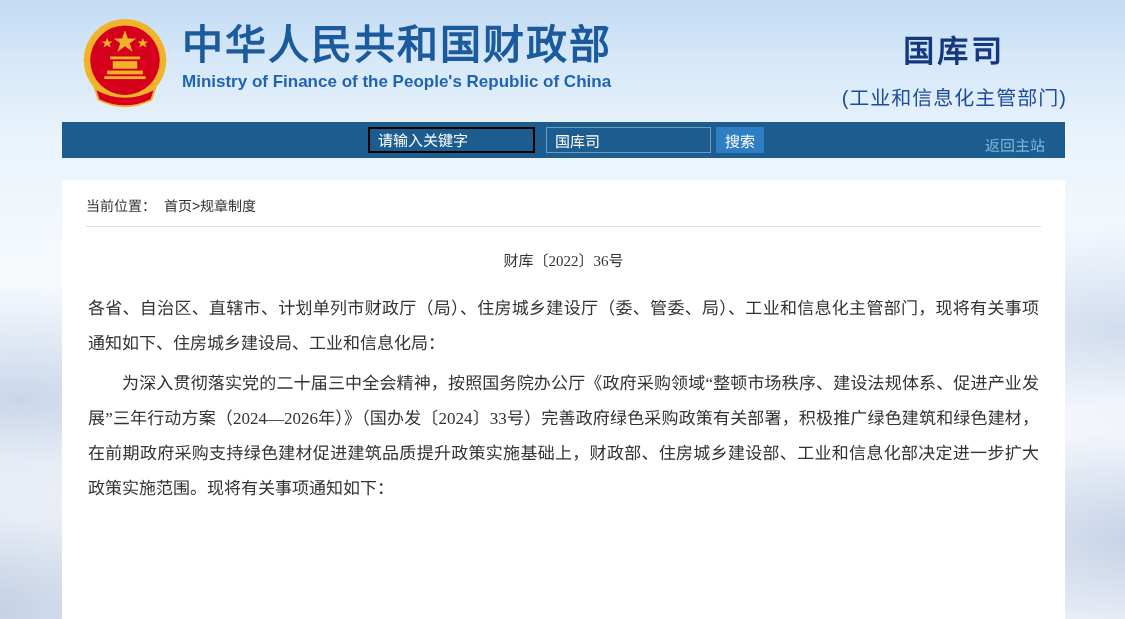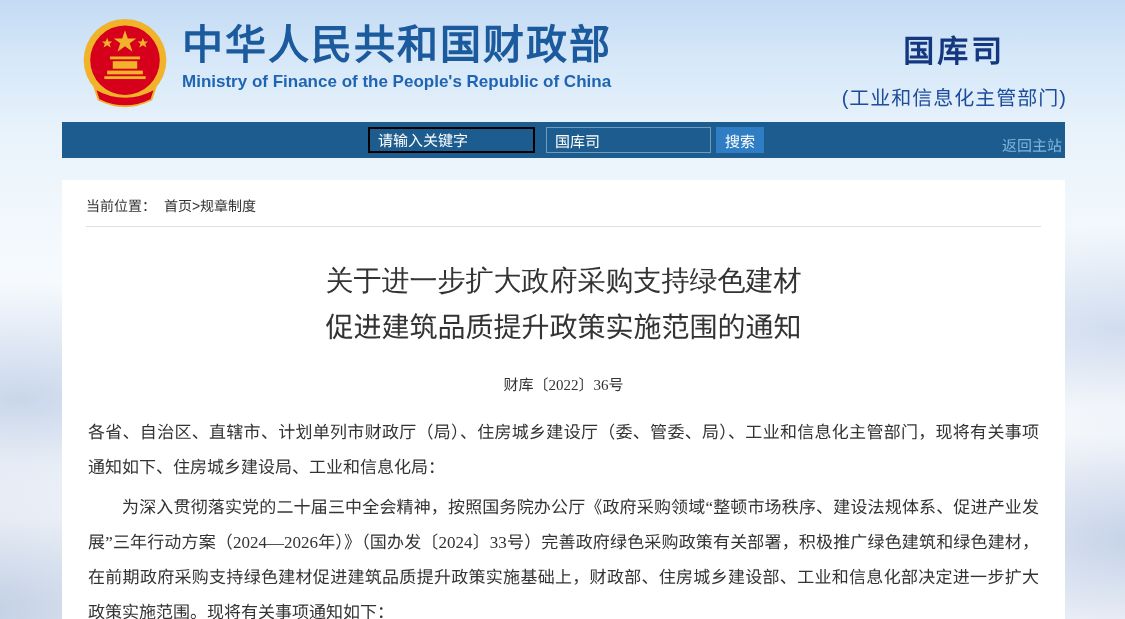--- a/index.html
+++ b/index.html
@@ -56,21 +56,21 @@
     border: 1px solid #6f9cbd; color: #ffffff; font-size: 15px;
     display: flex; align-items: center; padding: 0 8px; cursor: pointer;
   }
   .nav-search-btn {
     position: absolute; left: 654px; top: 5px; width: 48px; height: 26px;
     background: #2f7ec4; border: none; color: #ffffff; font-size: 15px;
     cursor: pointer; font-family: "Liberation Sans", sans-serif;
     display: flex; align-items: center; justify-content: center;
   }
   .nav-back {
-    position: absolute; right: 3px; top: 0; height: 44px;
+    position: absolute; right: 20px; top: 0; height: 44px;
     display: flex; align-items: center;
     color: #7fb5dc; font-size: 15px; text-decoration: none; cursor: pointer;
   }
 
   
   .panel {
     position: absolute; left: 62px; top: 180px; width: 1003px; height: 439px;
     background: #ffffff; overflow: hidden;
   }
   .breadcrumb {
@@ -140,24 +140,20 @@
     <a class="nav-back">返回主站</a>
   </div>
 
   <div class="panel">
 
     <div class="breadcrumb">
       <span class="bc-label">当前位置：</span>
       <span class="bc-path">首页&gt;规章制度</span>
     </div>
 
-    <div class="doc-title">
-      <div>关于进一步扩大政府采购支持绿色建材</div>
-      <div>促进建筑品质提升政策实施范围的通知</div>
-    </div>
 
     <div class="doc-number">财库〔2022〕36号</div>
 
     <div class="doc-body">
       <p>各省、自治区、直辖市、计划单列市财政厅（局）、住房城乡建设厅（委、管委、局）、工业和信息化主管部门，现将有关事项通知如下、住房城乡建设局、工业和信息化局：</p>
       <p class="indent">为深入贯彻落实党的二十届三中全会精神，按照国务院办公厅《政府采购领域“整顿市场秩序、建设法规体系、促进产业发展”三年行动方案（2024—2026年）》（国办发〔2024〕33号）完善政府绿色采购政策有关部署，积极推广绿色建筑和绿色建材，在前期政府采购支持绿色建材促进建筑品质提升政策实施基础上，财政部、住房城乡建设部、工业和信息化部决定进一步扩大政策实施范围。现将有关事项通知如下：</p>
     </div>
 
   </div>
 </div>

